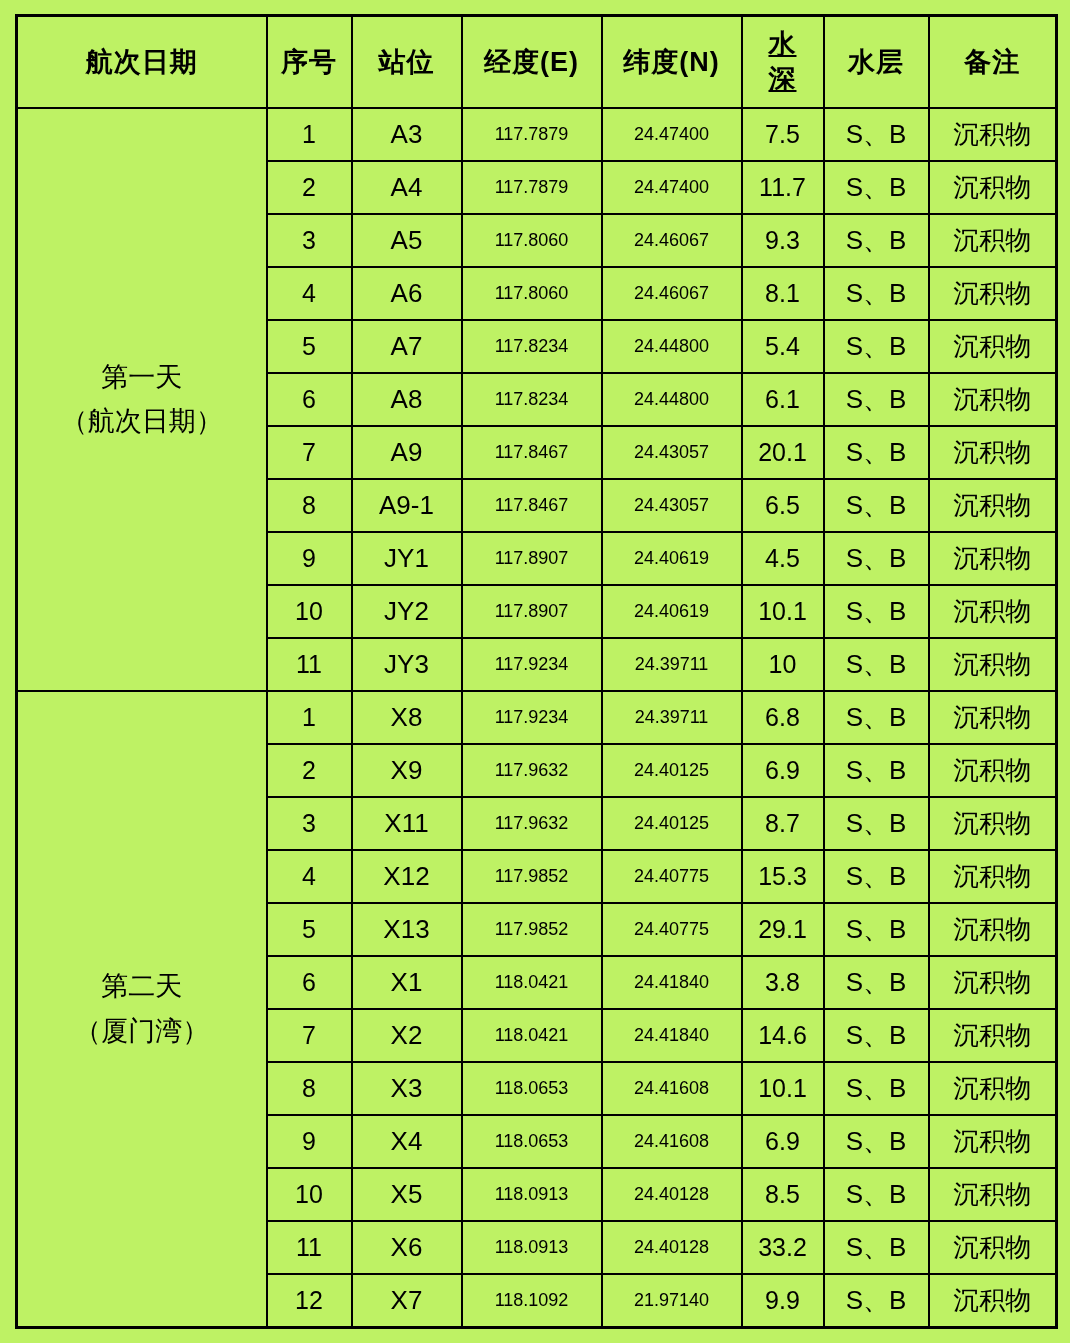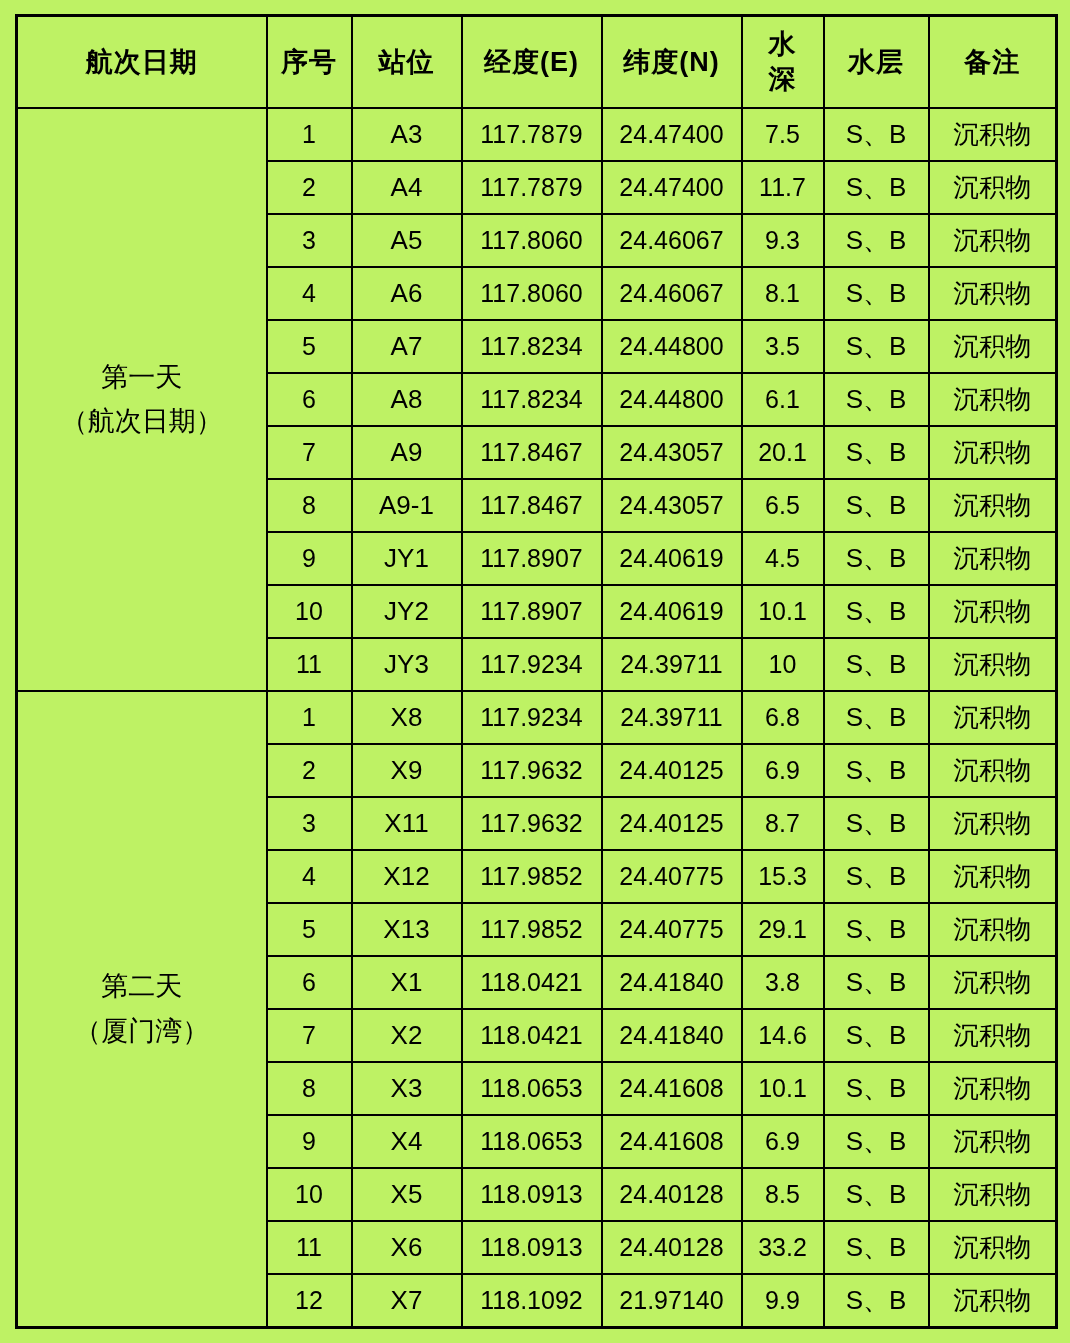--- a/index.html
+++ b/index.html
@@ -40,34 +40,35 @@
   th {
     font-size: 27px;
     font-weight: bold;
     letter-spacing: 1px;
   }
   td {
     font-size: 26px;
     font-weight: normal;
   }
   td.cell-longitude, td.cell-latitude {
-    font-size: 25px;
+    font-size: 18px;
   }
   td.cell-depth, td.cell-seq {
     font-size: 25px;
   }
   td.group-cell {
     font-size: 27px;
     line-height: 1.65;
   }
   .narrow-wrap {
     display: inline-block;
     width: 1.15em;
     word-break: break-all;
     line-height: 1.3;
+    text-decoration: underline;
   }
 </style>
 </head>
 <body>
 
 <div class="page">
   <table class="station-table">
     <colgroup>
       <col style="width:250px">
       <col style="width:85px">
@@ -129,21 +130,21 @@
           <td class="cell-latitude">24.46067</td>
           <td class="cell-depth">8.1</td>
           <td class="cell-layer">S、B</td>
           <td class="cell-note">沉积物</td>
         </tr>
         <tr>
           <td class="cell-seq">5</td>
           <td class="cell-station">A7</td>
           <td class="cell-longitude">117.8234</td>
           <td class="cell-latitude">24.44800</td>
-          <td class="cell-depth">3.5</td>
+          <td class="cell-depth">5.4</td>
           <td class="cell-layer">S、B</td>
           <td class="cell-note">沉积物</td>
         </tr>
         <tr>
           <td class="cell-seq">6</td>
           <td class="cell-station">A8</td>
           <td class="cell-longitude">117.8234</td>
           <td class="cell-latitude">24.44800</td>
           <td class="cell-depth">6.1</td>
           <td class="cell-layer">S、B</td>

